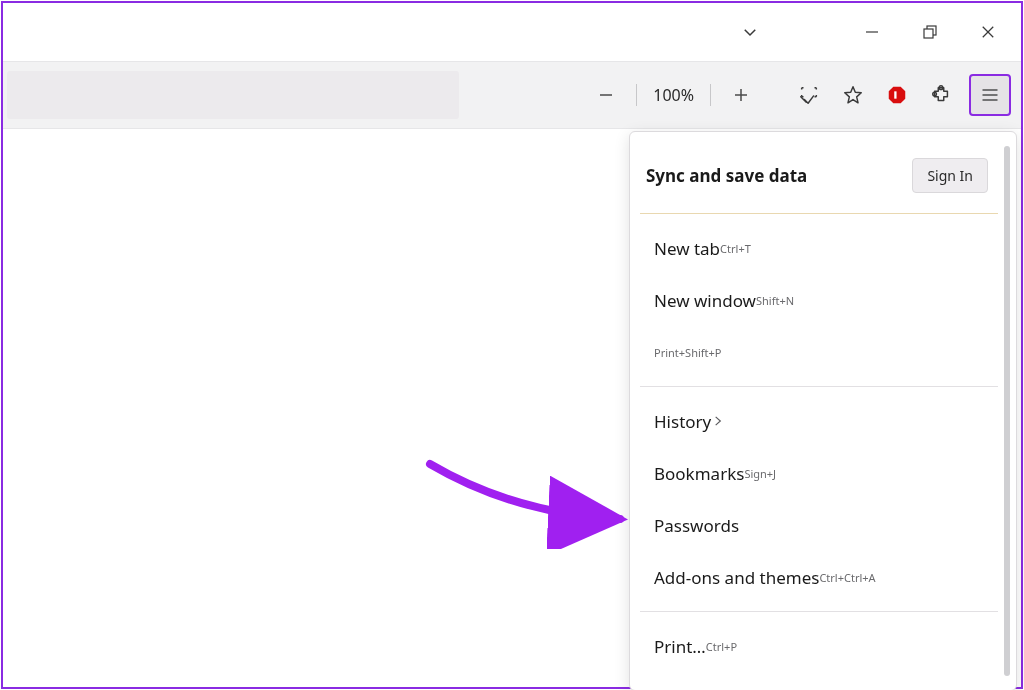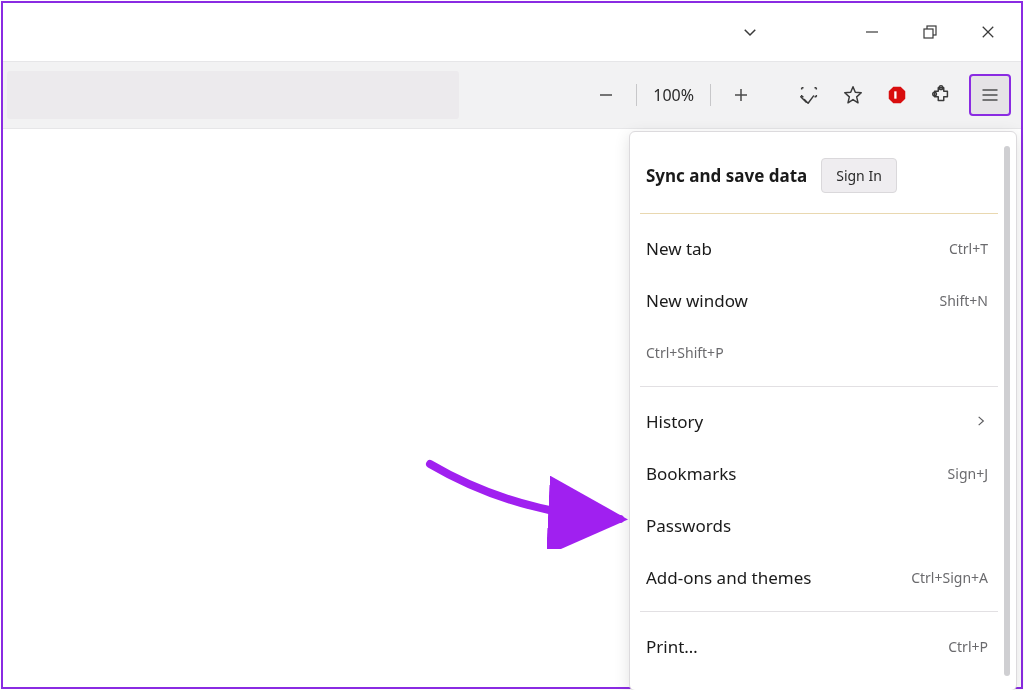--- a/index.html
+++ b/index.html
@@ -122,45 +122,46 @@
   }
   .menu-inner { flex: 1; display:flex; flex-direction:column; }
   .menu-scrollbar {
     width: 6px;
     background: #cfcfd2;
     border-radius: 3px;
     margin: 4px 2px;
     align-self: stretch;
   }
   .sync-row {
-    display:flex; align-items:center; justify-content:flex-start;
+    display:flex; align-items:center; justify-content:space-between;
     padding: 16px 10px 20px 6px;
     border-bottom: 1px solid #e9d8b0;
   }
   .sync-title { font-size: 17px; font-weight: 700; color: #1a1a1a; }
   .signin-btn {
     font-size: 14px; color: #2a2a2a;
     background: #efedf0;
     border: 1px solid #dad8db;
     border-radius: 4px;
     padding: 7px 14px;
     margin-left: 14px;
   }
   .sect { padding: 8px 0; border-bottom: 1px solid #e2e0e3; }
   .sect.last { border-bottom: none; }
   .mitem {
-    display:flex; align-items:center; justify-content:space-between;
+    display:flex; align-items:center; 
     height: 52px;
     padding: 0 10px 0 6px;
     border-radius: 4px;
     font-size: 17px;
     color: #1a1a1a;
+    margin-left: 8px;
   }
   .mitem .shortcut {
-    font-size: 14px; color: #6a6a6d;
+    font-size: 11px; color: #6a6a6d;
   }
   .mitem svg.chev { width: 14px; height: 14px; stroke: #5a5a5d; stroke-width: 2; fill: none; }
   
   .arrow {
     position: absolute;
     left: 422px;
     top: 330px;
     pointer-events: none;
   }
 </style>
@@ -268,42 +269,42 @@
         <div class="sect">
           <div class="mitem">
             <span>New tab</span>
             <span class="shortcut">Ctrl+T</span>
           </div>
           <div class="mitem">
             <span>New window</span>
             <span class="shortcut">Shift+N</span>
           </div>
           <div class="mitem">
-            <span class="shortcut">Ctrl+Shift+P</span>
+            <span class="shortcut">Print+Shift+P</span>
           </div>
         </div>
 
         <div class="sect">
           <div class="mitem">
             <span>History</span>
             <svg class="chev" viewBox="0 0 24 24">
                 <polyline points="8 5 16 12 8 19"></polyline>
               </svg>
           </div>
           <div class="mitem">
             <span>Bookmarks</span>
             <span class="shortcut">Sign+J</span>
           </div>
           <div class="mitem">
             <span>Passwords</span>
             <span class="shortcut"></span>
           </div>
           <div class="mitem">
             <span>Add-ons and themes</span>
-            <span class="shortcut">Ctrl+Sign+A</span>
+            <span class="shortcut">Ctrl+Ctrl+A</span>
           </div>
         </div>
 
         <div class="sect last">
           <div class="mitem">
             <span>Print…</span>
             <span class="shortcut">Ctrl+P</span>
           </div>
         </div>
 

